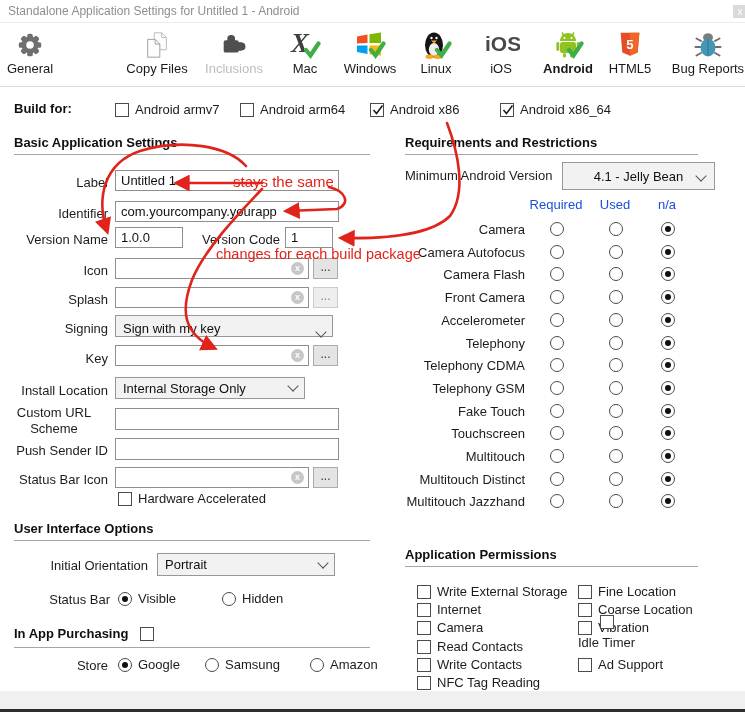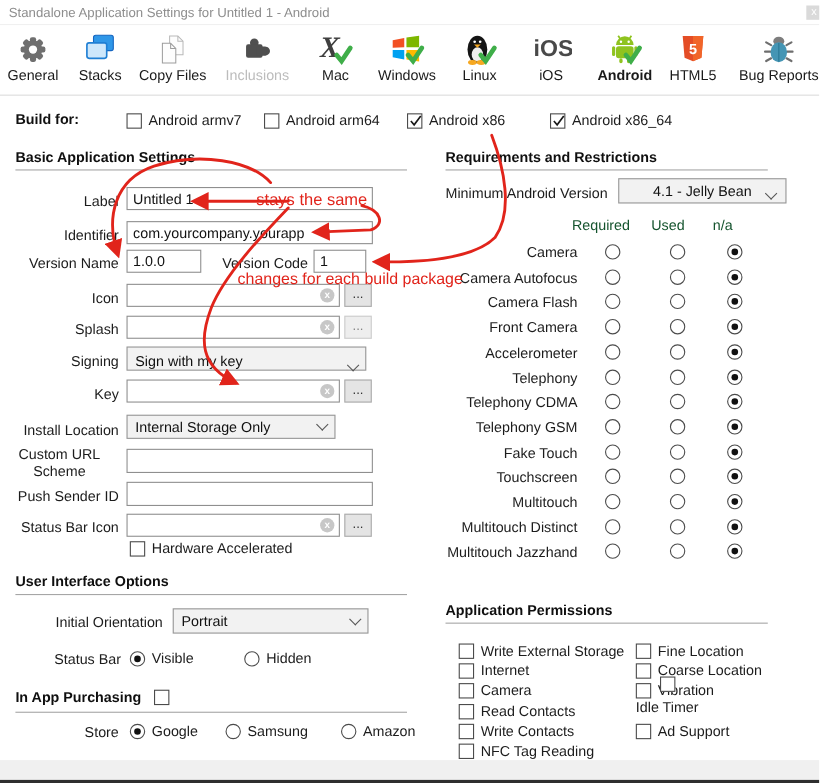--- a/index.html
+++ b/index.html
@@ -37,21 +37,21 @@
   .select.centered { justify-content:center; }
   .select.centered .chev { position:absolute; right:9px; top:9px; margin:0; }
   .cb { display:inline-block; width:14px; height:14px; border:1px solid #4b4b4b; background:#fff;
         box-sizing:border-box; position:relative; flex:0 0 14px; }
   .cb svg { position:absolute; left:-1px; top:-2px; }
   .rad { display:inline-block; width:14px; height:14px; border:1px solid #4b4b4b; border-radius:50%;
          background:#fff; box-sizing:border-box; position:relative; flex:0 0 14px; }
   .rad.sel::after { content:""; position:absolute; left:3px; top:3px; width:6px; height:6px;
                     border-radius:50%; background:#101010; }
   .opt { position:absolute; display:flex; align-items:center; gap:6px; font-size:13px; white-space:nowrap; }
-  .colhead { position:absolute; font-size:13px; color:#14532d; top:197px; }
+  .colhead { position:absolute; font-size:13px; color:#1d4ed8; text-align:center; top:197px; }
   .reqrow { position:absolute; left:405px; width:300px; height:16px; }
   .reqrow .rl { position:absolute; left:0; top:0; width:120px; text-align:right; font-size:13px; white-space:nowrap; }
   .reqrow .rad { position:absolute; top:0; }
   .footer { position:absolute; left:0; top:691px; width:745px; height:18px; background:#f0f0f0; }
   .bottombar { position:absolute; left:0; top:709px; width:745px; height:3px; background:#2e2e2e; }
   .annotsvg { position:absolute; left:0; top:0; pointer-events:none; }
   .annottext { position:absolute; color:#e1241b; white-space:nowrap; pointer-events:none; }
 </style>
 </head>
 <body>
@@ -71,29 +71,20 @@
               <rect x="13" y="4" width="6" height="24" rx="2"></rect>
               <rect x="13" y="4" width="6" height="24" rx="2" transform="rotate(45 16 16)"></rect>
               <rect x="13" y="4" width="6" height="24" rx="2" transform="rotate(90 16 16)"></rect>
               <rect x="13" y="4" width="6" height="24" rx="2" transform="rotate(135 16 16)"></rect>
               <circle cx="16" cy="16" r="9"></circle>
             </g>
             <circle cx="16" cy="16" r="4" fill="#fff"></circle>
           </svg>
         </div>
         <div class="tlabel">General</div>
-      </div>
-      <div class="titem " style="left: 46px;">
-        <div class="ticon">
-          <svg width="32" height="32" viewBox="0 0 32 32">
-            <rect x="10" y="4" width="18" height="14" rx="2" fill="#2f97e8" stroke="#1565c0"></rect>
-            <rect x="4" y="11" width="18" height="14" rx="2" fill="#cde7fb" stroke="#1f7fd4" stroke-width="1.5"></rect>
-          </svg>
-        </div>
-        <div class="tlabel">Stacks</div>
       </div>
       <div class="titem " style="left: 112px;">
         <div class="ticon">
           <svg width="30" height="30" viewBox="0 0 32 32">
             <path d="M13 3 h8 l5 5 v13 h-13 z" fill="#fdfdfd" stroke="#b9b9b9"></path>
             <path d="M21 3 v5 h5" fill="none" stroke="#b9b9b9"></path>
             <path d="M6 10 h8 l5 5 v14 h-13 z" fill="#fdfdfd" stroke="#9d9d9d"></path>
             <path d="M14 10 v5 h5" fill="none" stroke="#9d9d9d"></path>
           </svg>
         </div>
@@ -325,21 +316,21 @@
       <div class="opt" style="left: 310px; top: 657px;">
         <span class="rad"></span>
         <span class="ltext">Amazon</span>
       </div>
     </div>
 
   <div class="shead" style="left:405px;top:135px;">Requirements and Restrictions</div>
   <div class="srule" style="left:405px;top:154px;width:293px;"></div>
 
   <div class="flabel" style="left:405px;top:168px;width:152px;text-align:left;">Minimum Android Version</div>
-  <div class="select centered" style="left:562px;top:162px;width:153px;height:23px;">
+  <div class="select centered" style="left:562px;top:162px;width:153px;height:28px;">
     <span>4.1 - Jelly Bean</span>
     <span class="chev"></span>
   </div>
 
   <div class="colhead" style="left:520px;width:72px;">Required</div>
   <div class="colhead" style="left:592px;width:46px;">Used</div>
   <div class="colhead" style="left:648px;width:38px;">n/a</div>
   <div id="reqrows">
       <div class="reqrow" style="top: 222px;">
         <span class="rl">Camera</span>

